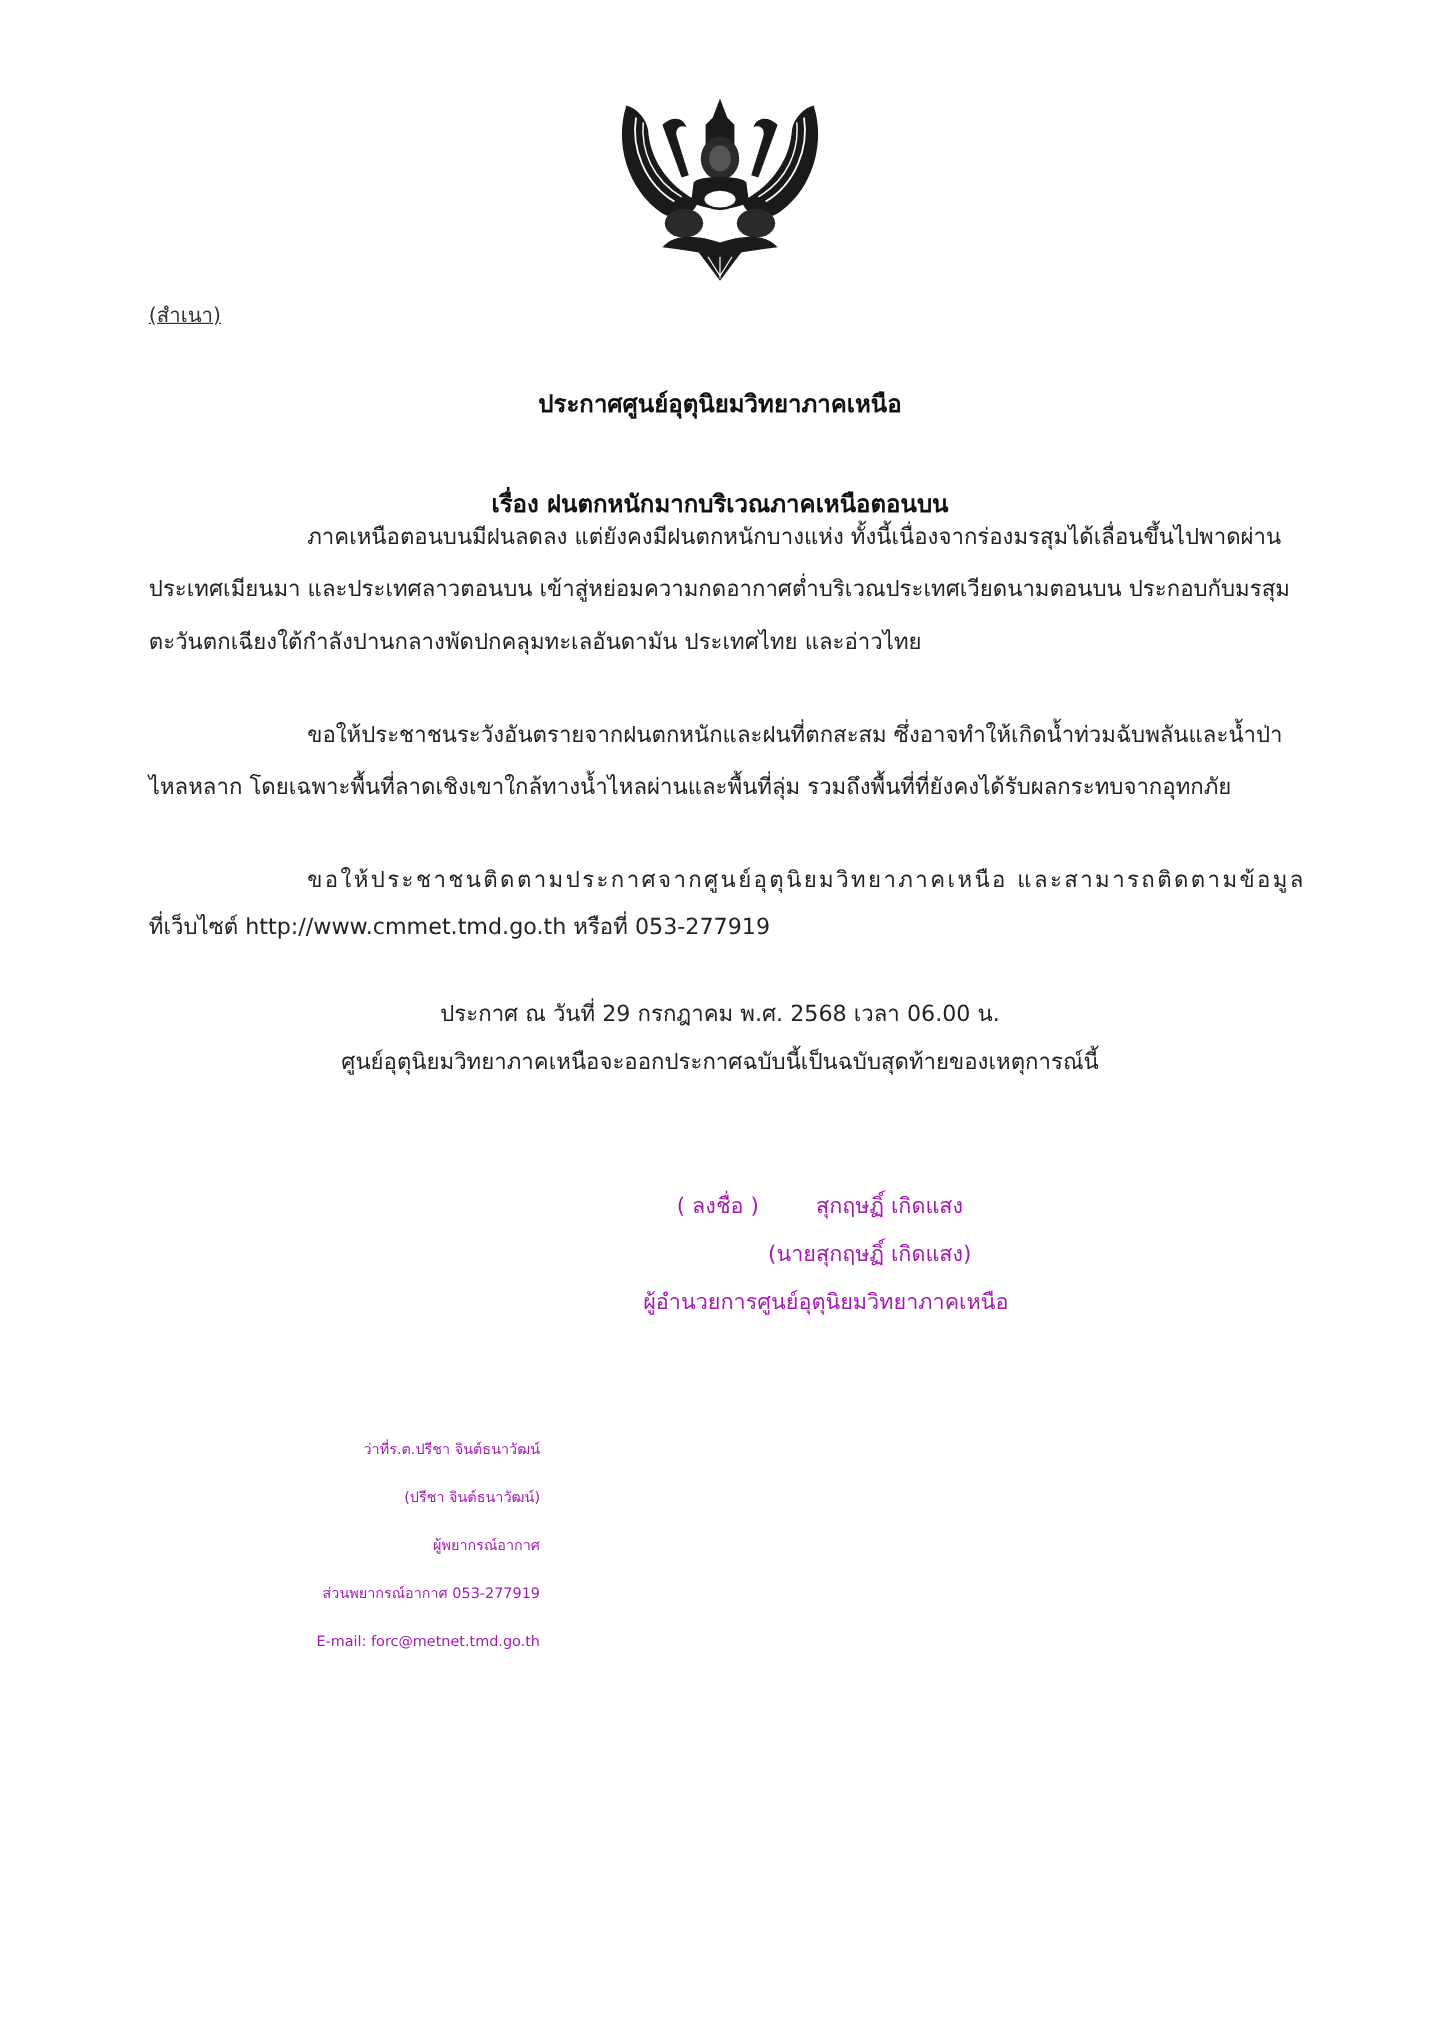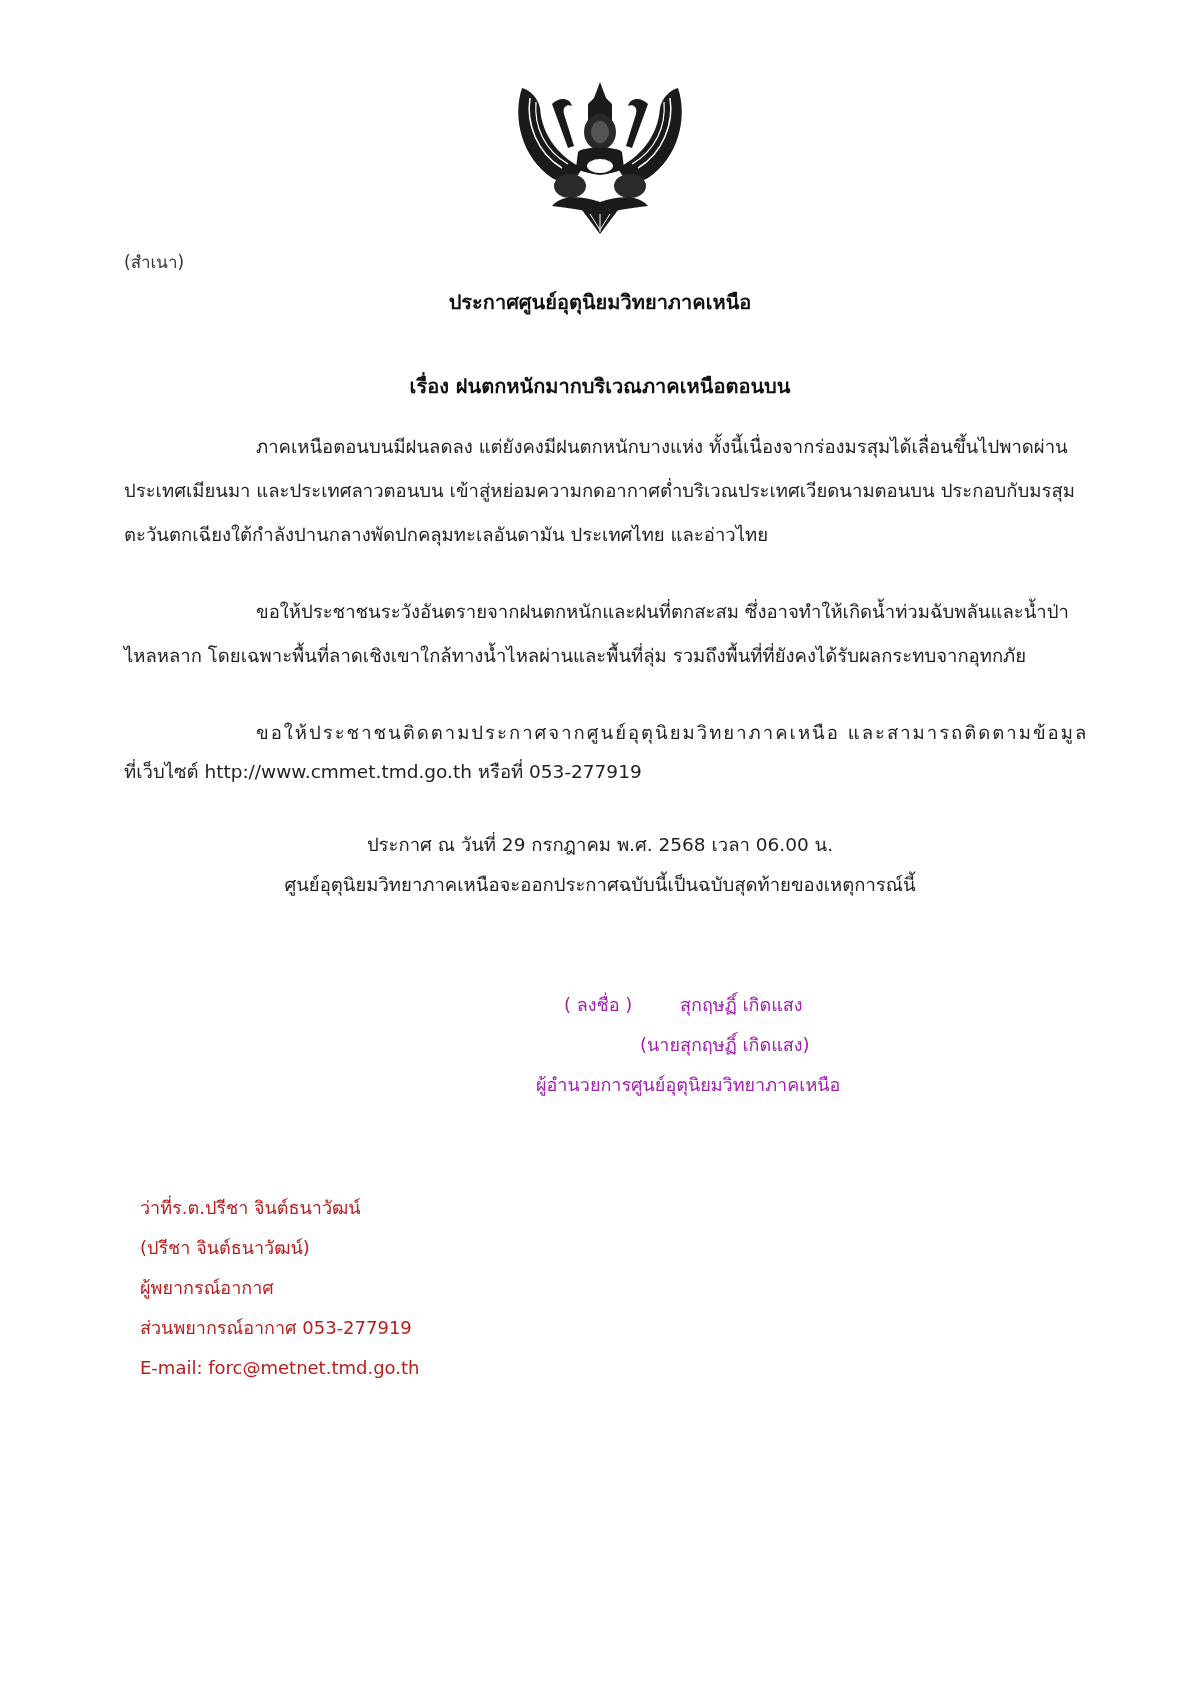--- a/index.html
+++ b/index.html
@@ -28,27 +28,29 @@
       top: 68px;
       width: 176px;
       height: 168px;
     }
     .emblem svg { width: 100%; height: 100%; }
     .abs { position: absolute; white-space: nowrap; }
     .copy-label {
       left: 124px; top: 248px;
       font-size: 17px;
       color: #333;
+      text-decoration: underline;
     }
     .heading {
       left: 0; width: 1200px;
       text-align: center;
       font-weight: bold;
       font-size: 20px;
       color: #111;
+      margin-top: 34px;
     }
     .h1 { top: 286px; }
     .h2 { top: 328px; }
     .h3 { top: 370px; }
     .para-line {
       font-size: 18.5px;
       color: #222;
     }
     .spaced { letter-spacing: 2px; }
     .center-line {
@@ -56,23 +58,23 @@
       text-align: center;
       font-size: 18.5px;
       color: #222;
     }
     .sig-line { font-size: 18px; color: #a21caf; }
     .contact-block {
       position: absolute;
       left: 140px;
       top: 1188px;
       width: 310px;
-      text-align: left;
-      font-size: 18px;
-      color: #b91c1c;
+      text-align: right;
+      font-size: 12px;
+      color: #a21caf;
     }
     .contact-block div { height: 40px; line-height: 40px; }
   </style>
 </head>
 <body>
 
 <div class="page">
 
   <div class="emblem">
     <svg viewBox="0 0 176 168" xmlns="http://www.w3.org/2000/svg">

